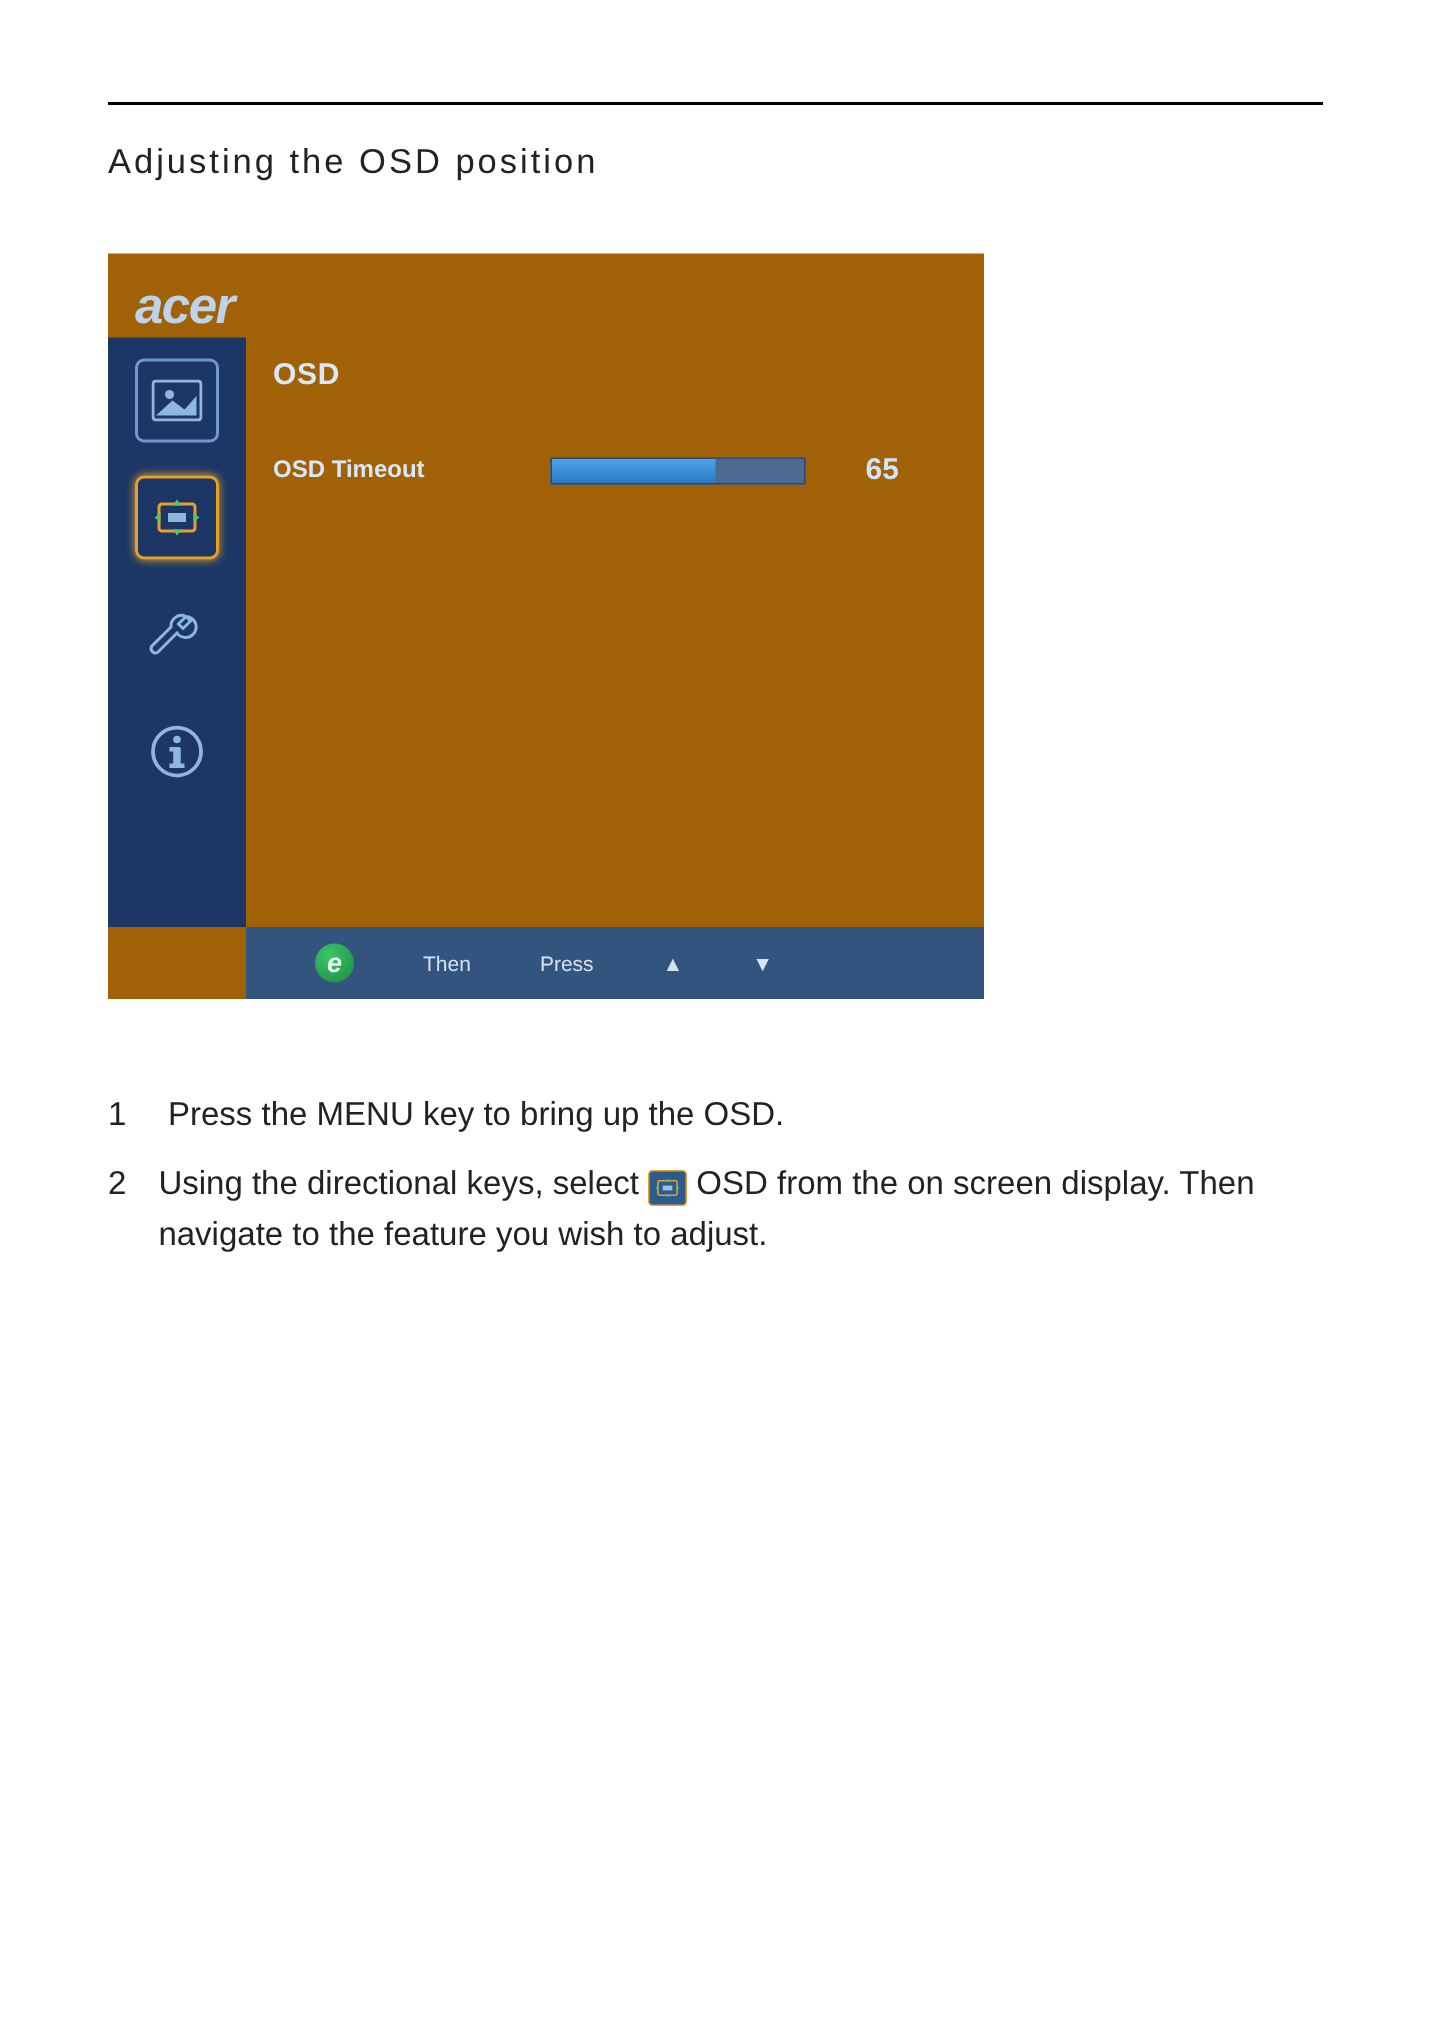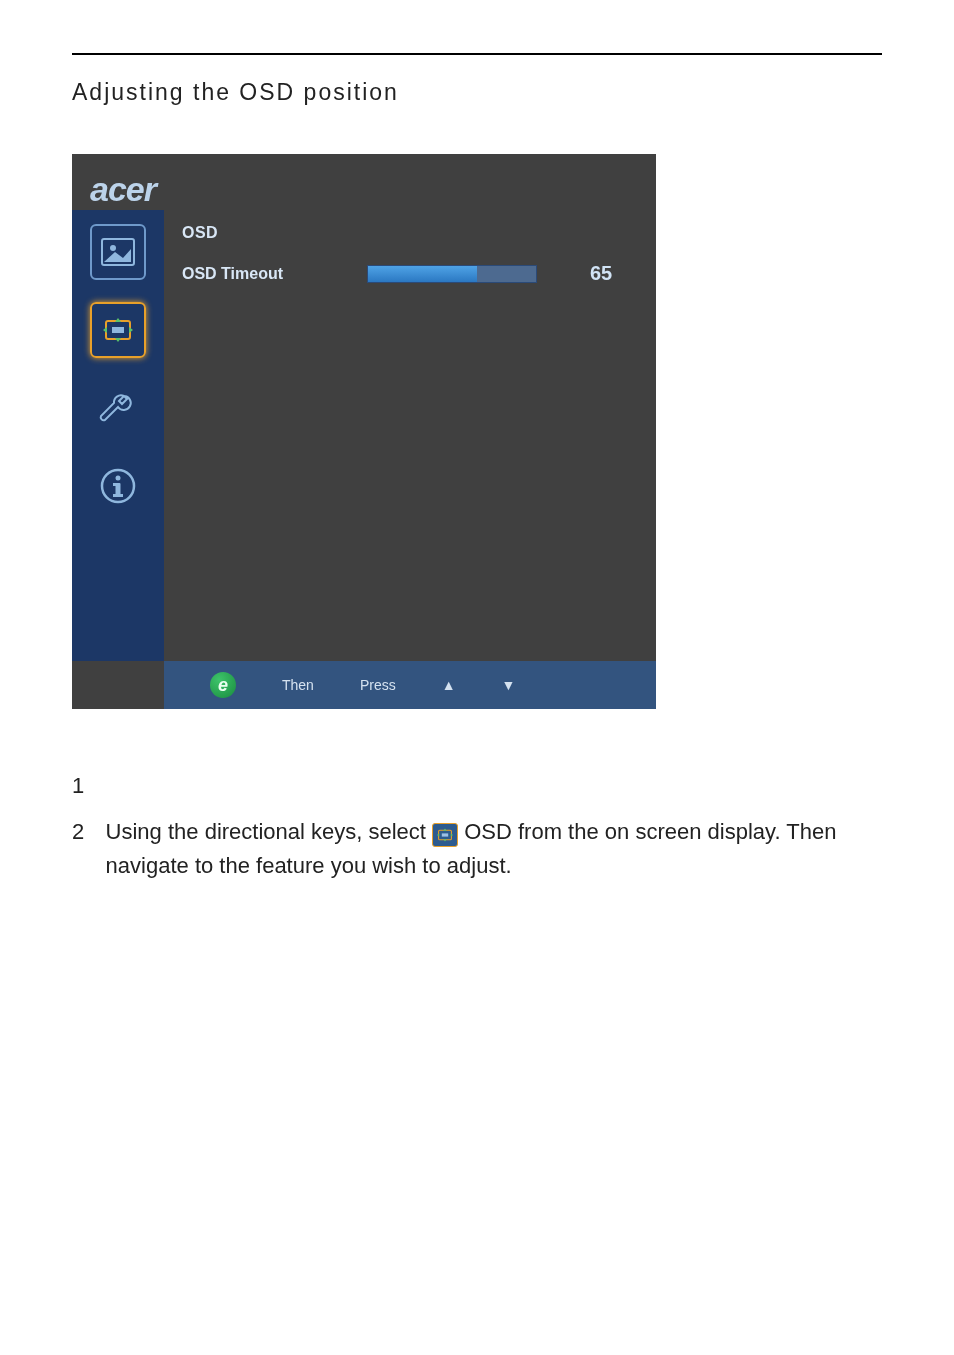--- a/index.html
+++ b/index.html
@@ -4,39 +4,39 @@
   <style>
     * { box-sizing: border-box; margin: 0; padding: 0; }
     body {
       font-family: Arial, Helvetica, sans-serif;
       background: #fff;
       width: 954px;
       height: 1355px;
       position: relative;
     }
     .page {
-      padding: 53px 72px 0 72px;
+      padding: 68px 72px 0 72px;
     }
     .rule {
       border: none;
       border-top: 2.5px solid #000;
       margin-bottom: 24px;
     }
     .heading {
       font-size: 23px;
       letter-spacing: 2px;
       color: #222;
       margin-bottom: 48px;
       font-weight: 400;
     }
     
     .osd {
       width: 584px;
-      height: 555px;
-      background: #404040;
+      height: 497px;
+      background: #a16207;
       position: relative;
       margin-bottom: 60px;
     }
     .osd-brand {
       position: absolute;
       top: 16px;
       left: 18px;
       color: #bcd3ea;
       font-family: Arial, sans-serif;
       font-style: italic;
@@ -77,23 +77,23 @@
     }
     .content {
       position: absolute;
       left: 110px;
       top: 70px;
       right: 18px;
     }
     .content-title {
       color: #d9e7f6;
       font-weight: 800;
-      font-size: 16px;
+      font-size: 20px;
       letter-spacing: 0.5px;
-      margin-bottom: 20px;
+      margin-bottom: 40px;
     }
     .row {
       display: flex;
       align-items: center;
       gap: 20px;
     }
     .row-label {
       color: #d9e7f6;
       font-weight: 800;
       font-size: 16px;
@@ -104,21 +104,21 @@
       border: 1px solid #2b4a78;
       background: #4d6a90;
       position: relative;
     }
     .bar-fill {
       position: absolute; left: 0; top: 0; bottom: 0;
       background: linear-gradient(#4fa3e6, #2b78c2);
     }
     .row-value {
       color: #d1e3f5; font-weight: 800; font-size: 20px;
-      margin-left: 33px;
+      margin-left: 20px;
     }
     .footer {
       position: absolute;
       left: 92px; right: 0; bottom: 0; height: 48px;
       background: #33547f;
       display: flex;
       align-items: center;
       justify-content: flex-start;
       gap: 46px;
       padding-left: 46px;
@@ -216,20 +216,21 @@
       <div>Then</div>
       <div>Press</div>
       <div class="arrow">▲</div>
       <div class="arrow">▼</div>
     </div>
   </div>
 
   <div class="instructions">
     <div class="item">
       <div class="num">1</div>
+      <div>Press the MENU key to bring up the OSD.</div>
     </div>
     <div class="item">
       <div class="num">2</div>
       <div>
         <span>Using the directional keys, select </span>
         <span class="inline-icon">
           <svg width="20" height="16" viewBox="0 0 36 30">
             <rect x="6" y="6" width="24" height="18" rx="2" fill="none" stroke="#e8a02a" stroke-width="2"></rect>
             <rect x="12" y="12" width="12" height="6" fill="#9cc0e6"></rect>
             <path d="M18 3 L15 7 L21 7 Z" fill="#5ac26a"></path>

